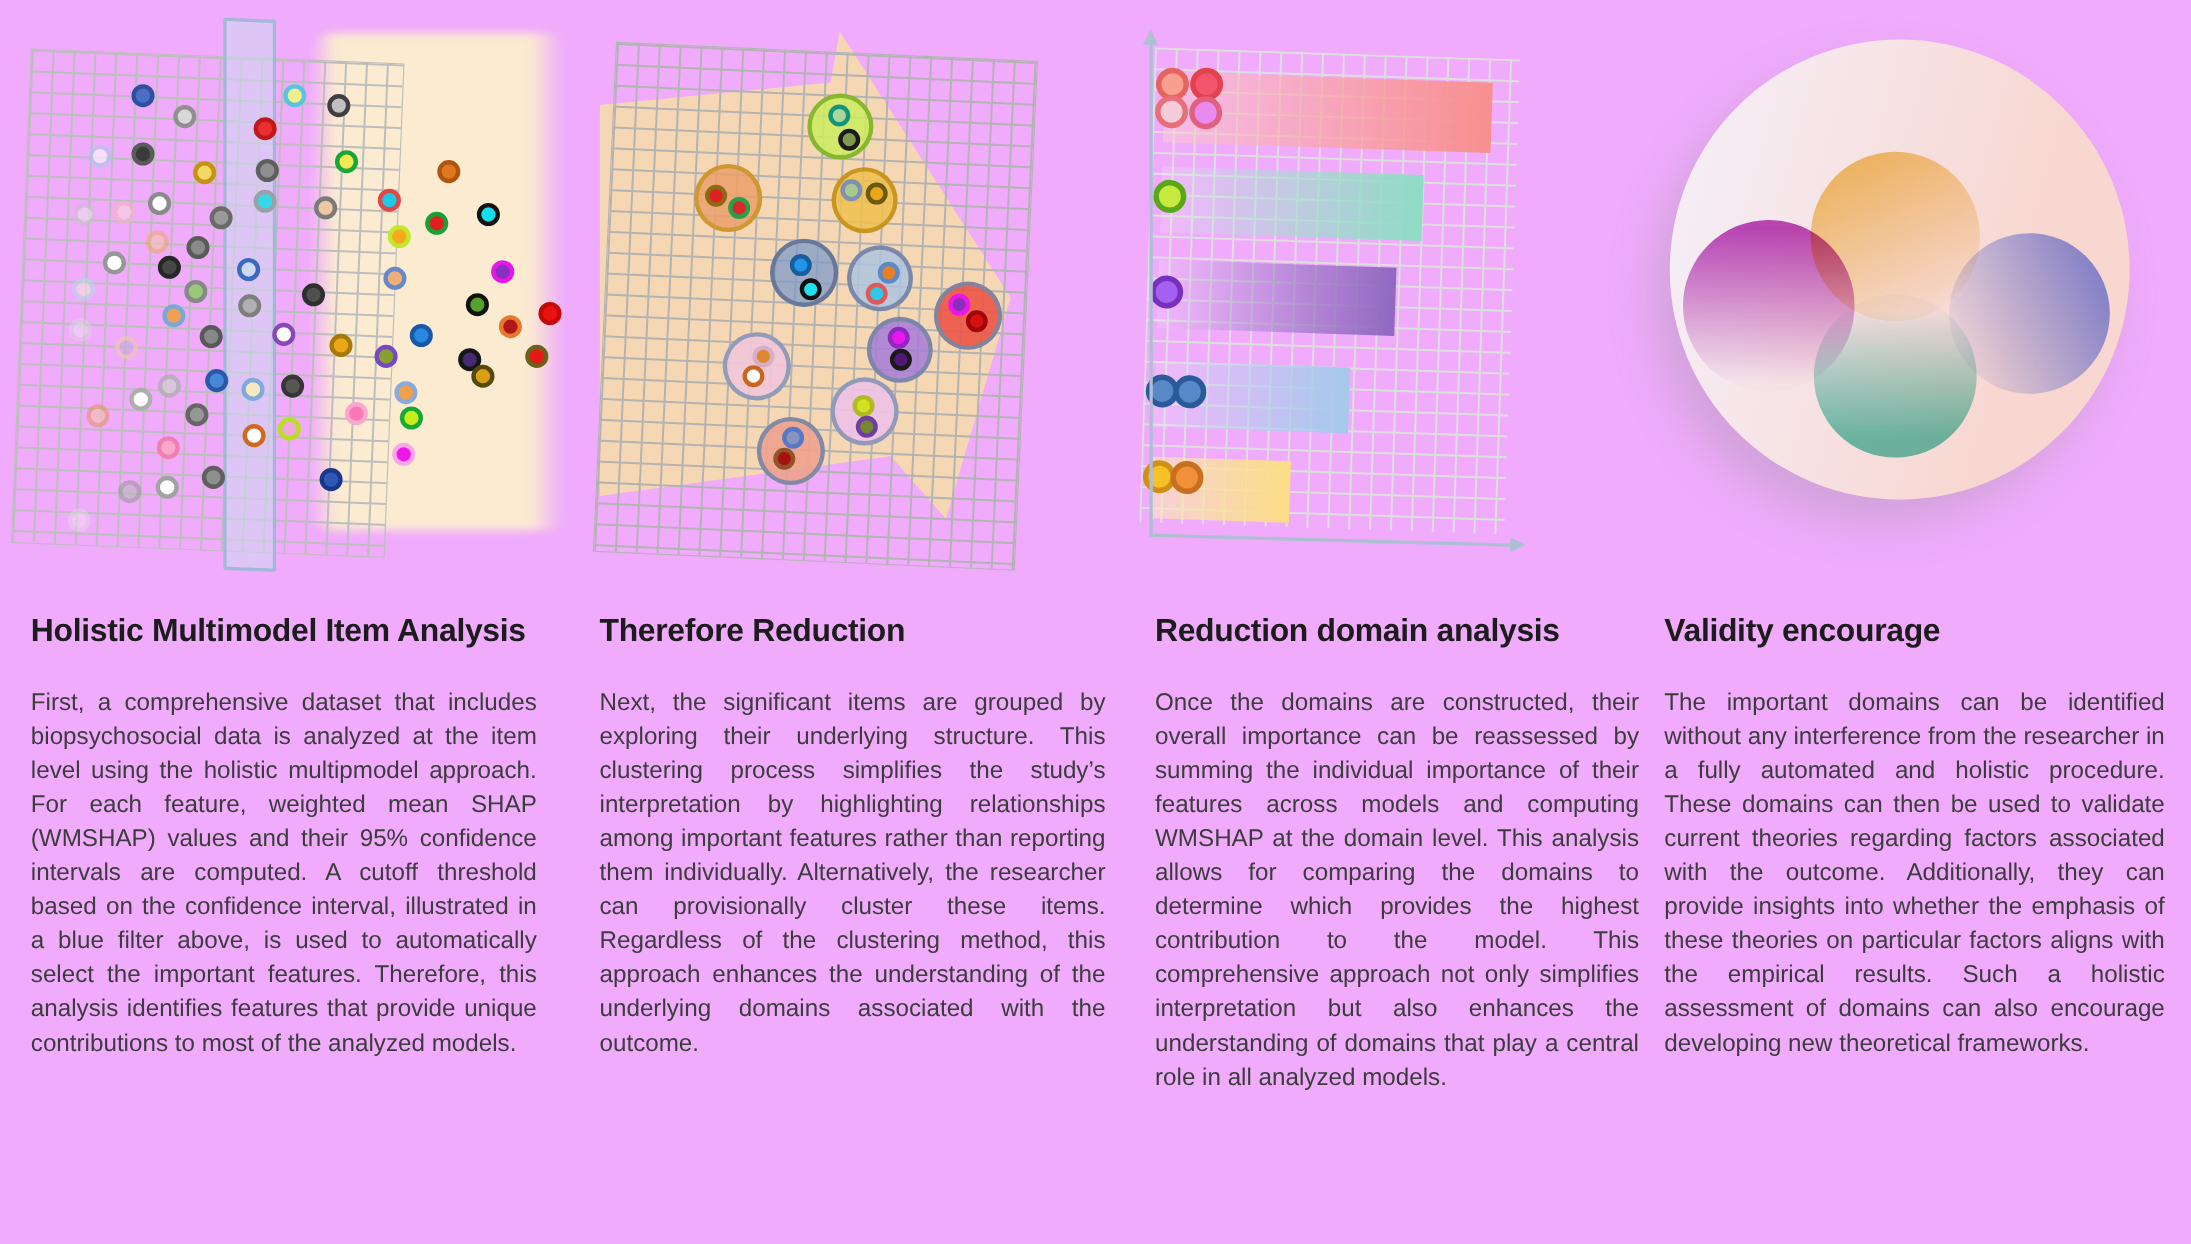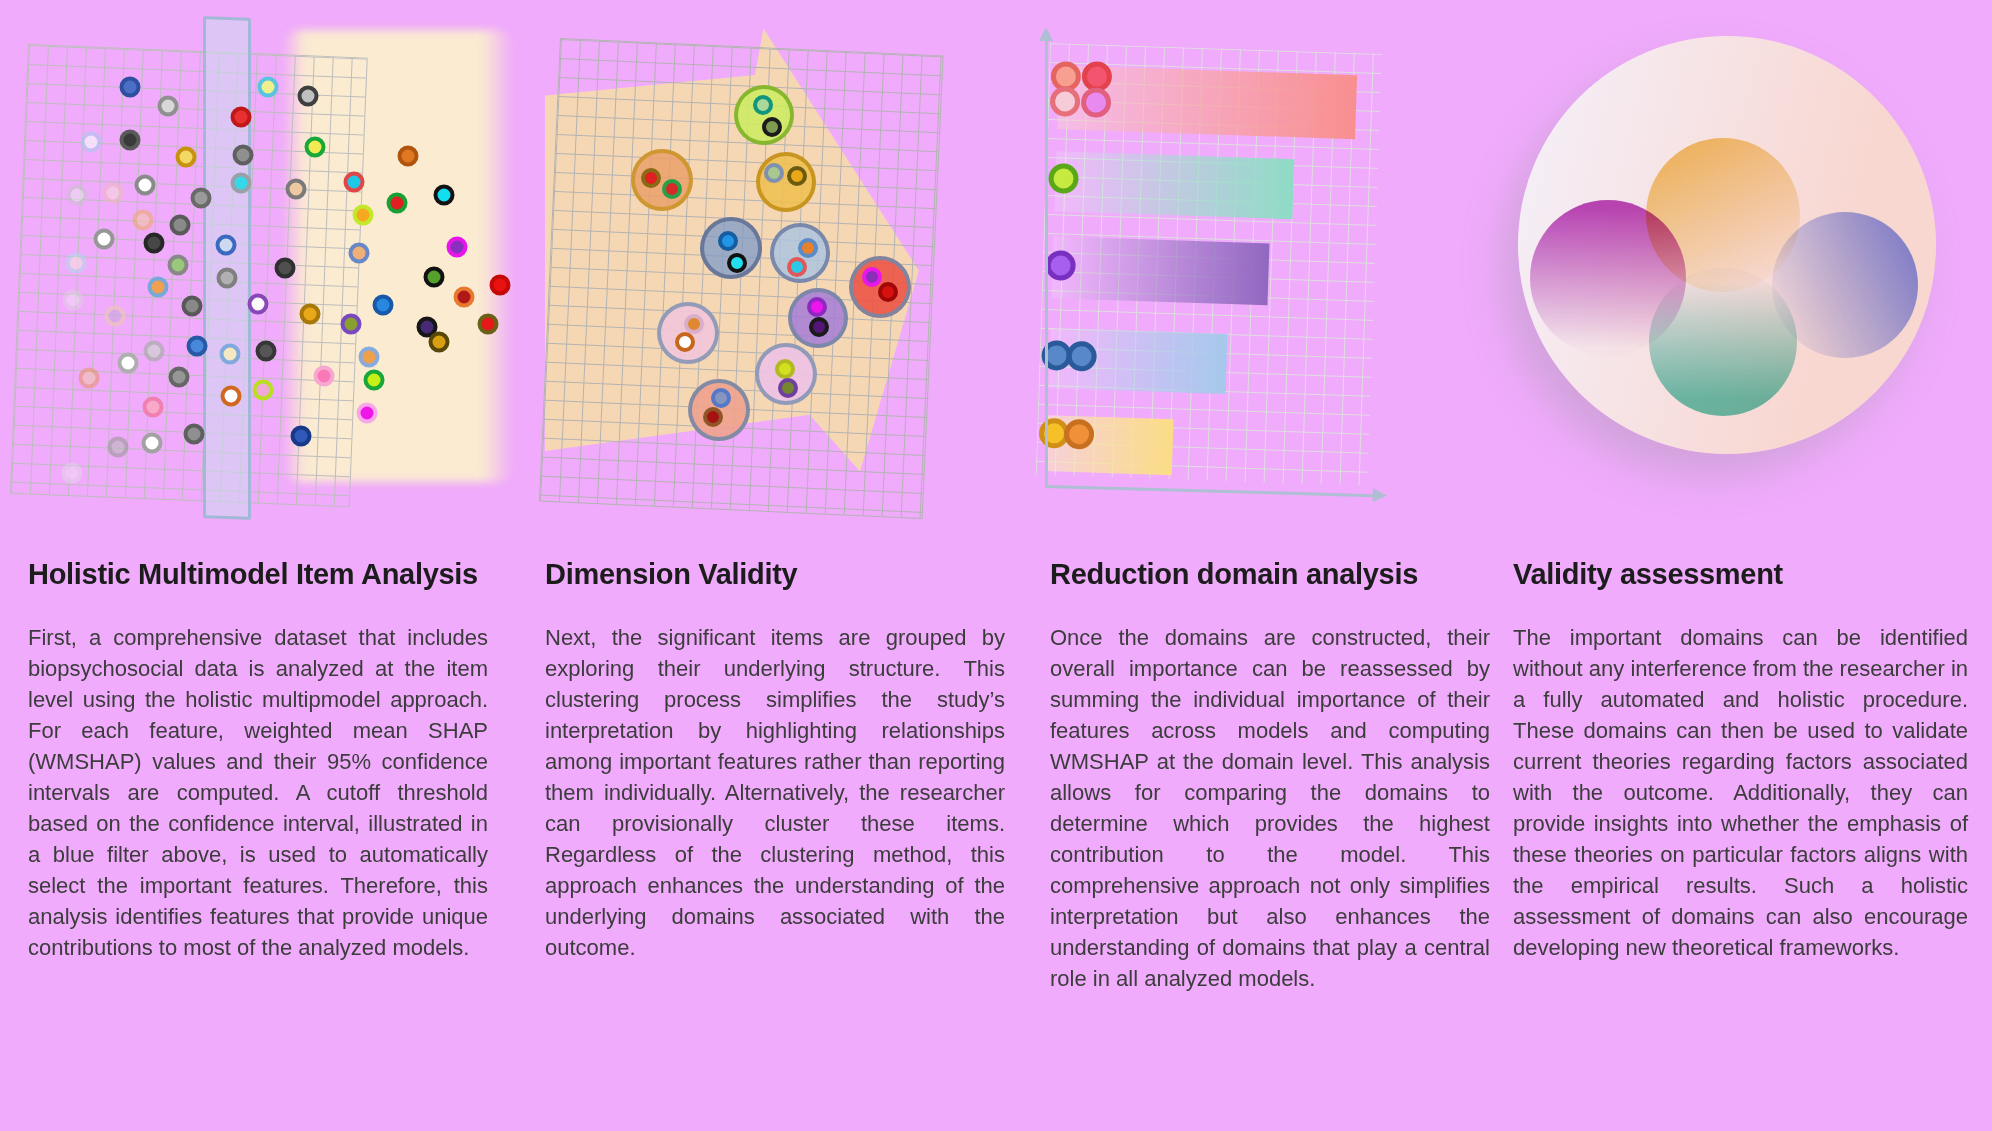--- a/index.html
+++ b/index.html
@@ -206,25 +206,25 @@
       <div class="vcirc" style="left: 40px; top: 172px; width: 156px; height: 156px; background: linear-gradient(rgb(179, 42, 179) 5%, rgba(210, 185, 235, 0.05) 95%);"></div>
       <div class="vcirc" style="left: 282px; top: 184px; width: 146px; height: 146px; background: linear-gradient(245deg, rgb(108, 128, 240) 8%, rgba(185, 190, 248, 0.08) 92%);"></div>
       <div class="vcirc" style="left: 159px; top: 240px; width: 148px; height: 148px; background: linear-gradient(0deg, rgb(83, 195, 171) 12%, rgba(165, 185, 205, 0.08) 90%);"></div>
     </div>
 
   <div class="col" style="left:28px;width:460px;">
     <h2>Holistic Multimodel Item Analysis</h2>
     <p>First, a comprehensive dataset that includes biopsychosocial data is analyzed at the item level using the holistic multipmodel approach. For each feature, weighted mean SHAP (WMSHAP) values and their 95% confidence intervals are computed. A cutoff threshold based on the confidence interval, illustrated in a blue filter above, is used to automatically select the important features. Therefore, this analysis identifies features that provide unique contributions to most of the analyzed models.</p>
   </div>
   <div class="col" style="left:545px;width:460px;">
-    <h2>Dimension Validity</h2>
+    <h2>Therefore Reduction</h2>
     <p>Next, the significant items are grouped by exploring their underlying structure. This clustering process simplifies the study’s interpretation by highlighting relationships among important features rather than reporting them individually. Alternatively, the researcher can provisionally cluster these items. Regardless of the clustering method, this approach enhances the understanding of the underlying domains associated with the outcome.</p>
   </div>
   <div class="col" style="left:1050px;width:440px;">
     <h2>Reduction domain analysis</h2>
     <p>Once the domains are constructed, their overall importance can be reassessed by summing the individual importance of their features across models and computing WMSHAP at the domain level. This analysis allows for comparing the domains to determine which provides the highest contribution to the model. This comprehensive approach not only simplifies interpretation but also enhances the understanding of domains that play a central role in all analyzed models.</p>
   </div>
   <div class="col" style="left:1513px;width:455px;">
-    <h2>Validity assessment</h2>
+    <h2>Validity encourage</h2>
     <p>The important domains can be identified without any interference from the researcher in a fully automated and holistic procedure. These domains can then be used to validate current theories regarding factors associated with the outcome. Additionally, they can provide insights into whether the emphasis of these theories on particular factors aligns with the empirical results. Such a holistic assessment of domains can also encourage developing new theoretical frameworks.</p>
   </div>
 
 </div>
 
 </body></html>

